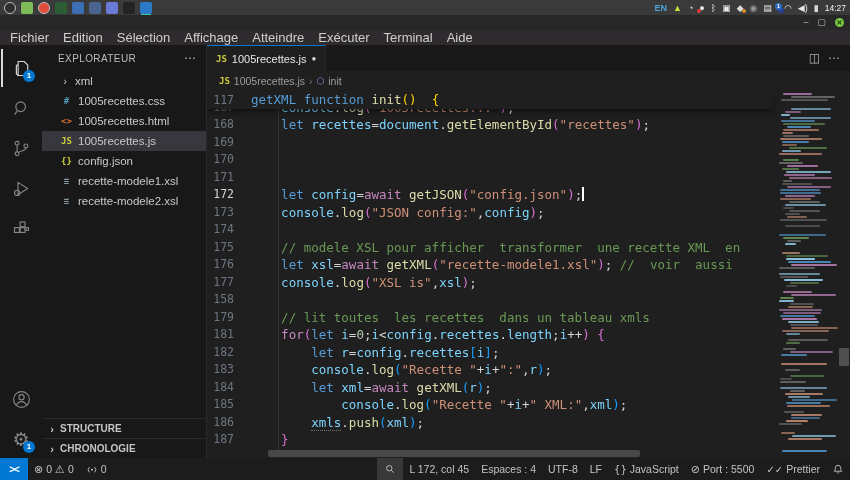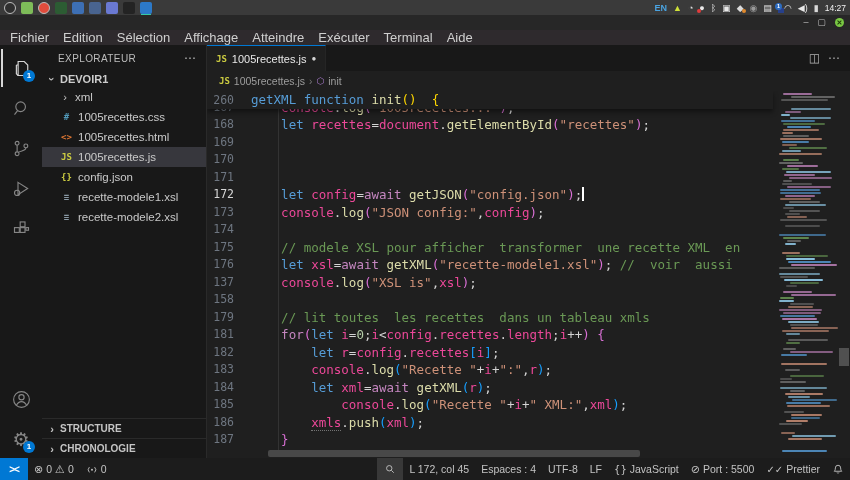--- a/index.html
+++ b/index.html
@@ -99,21 +99,21 @@
   .code-line.clip { height:7px; overflow:hidden; }
   .code-line.clip .clipinner { margin-top:-10.5px; display:flex; }
   .lnum { width:44px; flex:0 0 auto; text-align:right; padding-right:17px; color:#6e7681; font-size:11.5px; }
   .lnum.active { color:#d7d7d7; }
   .ltext { flex:1 1 auto; }
   .sticky { position:absolute; top:0; left:0; right:77px; height:18px; background:#1f1f1f;
     z-index:5; display:flex; line-height:18px; white-space:pre;
     box-shadow:0 3px 5px rgba(0,0,0,.45); }
   .guide { position:absolute; left:71px; top:18px; bottom:8px; width:1px; background:#333333; z-index:1; }
 
-  .tk-kw{color:#569cd6} .tk-ctrl{color:#c586c0} .tk-fn{color:#dcdcaa} .tk-var{color:#ec4899}
+  .tk-kw{color:#569cd6} .tk-ctrl{color:#c586c0} .tk-fn{color:#dcdcaa} .tk-var{color:#7dd3fc}
   .tk-str{color:#ce9178} .tk-cmt{color:#6a9955} .tk-num{color:#b5cea8} .tk-pln{color:#d4d4d4}
   .tk-b1{color:#ffd700} .tk-b2{color:#da70d6} .tk-b3{color:#179fff}
   .tk-warn{ border-bottom:1px dotted #bdbdbd88; }
   .caret { display:inline-block; width:1.5px; height:14px; background:#ffffff; vertical-align:-2px; }
 
   .minimap { position:absolute; top:0; bottom:0; right:12px; width:65px; background:#1f1f1f;
     overflow:hidden; padding:2px 2px 0 6px; z-index:4; }
   .mrow { height:2px; margin-bottom:1px; border-radius:1px; }
   .vscroll { position:absolute; right:0; top:0; bottom:0; width:12px; z-index:6; }
   .vslider { position:absolute; right:1px; top:257px; width:10px; height:18px; background:rgba(140,140,140,.45); }
@@ -237,24 +237,20 @@
         <span class="gearglyph">⚙</span>
         <span class="abbadge">1</span>
       </div>
     </div>
 
     <div class="sidebar">
       <div class="sbheader">
         <span class="sbtitle">EXPLORATEUR</span>
         <span class="sbmore">⋯</span>
       </div>
-      <div class="rootrow">
-        <span class="chev">›</span>
-        <span>DEVOIR1</span>
-      </div>
       <div id="filetree">
           <div class="treerow">
             <span class="chev right">›</span>
             <span>xml</span>
           </div>
           <div class="treerow">
             <span class="fico" style="color: rgb(81, 154, 186);">#</span>
             <span>1005recettes.css</span>
           </div>
           <div class="treerow">
@@ -303,33 +299,33 @@
       </div>
       <div class="breadcrumbs">
         <span class="jsbadge">JS</span>
         <span>1005recettes.js</span>
         <span class="bc-sep">›</span>
         <span class="symico">⬡</span>
         <span>init</span>
       </div>
       <div class="codearea">
         <div class="guide"></div>
-        <div class="sticky" id="stickyline"><span class="lnum">260</span><span class="ltext"><span class="tk-kw">getXML</span><span class="tk-pln"> </span><span class="tk-kw">function</span><span class="tk-pln"> </span><span class="tk-fn">init</span><span class="tk-b1">()</span><span class="tk-pln">  </span><span class="tk-b1">{</span></span></div>
+        <div class="sticky" id="stickyline"><span class="lnum">117</span><span class="ltext"><span class="tk-kw">getXML</span><span class="tk-pln"> </span><span class="tk-kw">function</span><span class="tk-pln"> </span><span class="tk-fn">init</span><span class="tk-b1">()</span><span class="tk-pln">  </span><span class="tk-b1">{</span></span></div>
         <div class="lineswrap" id="codelines">
             <div class="code-line clip"><div class="clipinner"><span class="lnum">167</span><span class="ltext">    <span class="tk-var">console</span><span class="tk-pln">.</span><span class="tk-fn">log</span><span class="tk-b2">(</span><span class="tk-str">"1005recettes..."</span><span class="tk-b2">)</span><span class="tk-pln">;</span></span></div></div>
             <div class="code-line"><span class="lnum">168</span><span class="ltext">    <span class="tk-kw">let</span><span class="tk-pln"> </span><span class="tk-var">recettes</span><span class="tk-pln">=</span><span class="tk-var">document</span><span class="tk-pln">.</span><span class="tk-fn">getElementById</span><span class="tk-b2">(</span><span class="tk-str">"recettes"</span><span class="tk-b2">)</span><span class="tk-pln">;</span></span></div>
             <div class="code-line"><span class="lnum">169</span><span class="ltext"></span></div>
             <div class="code-line"><span class="lnum">170</span><span class="ltext"></span></div>
             <div class="code-line"><span class="lnum">171</span><span class="ltext"></span></div>
             <div class="code-line"><span class="lnum active">172</span><span class="ltext">    <span class="tk-kw">let</span><span class="tk-pln"> </span><span class="tk-var">config</span><span class="tk-pln">=</span><span class="tk-ctrl">await</span><span class="tk-pln"> </span><span class="tk-fn">getJSON</span><span class="tk-b2">(</span><span class="tk-str">"config.json"</span><span class="tk-b2">)</span><span class="tk-pln">;</span><span class="caret"></span></span></div>
             <div class="code-line"><span class="lnum">173</span><span class="ltext">    <span class="tk-var">console</span><span class="tk-pln">.</span><span class="tk-fn">log</span><span class="tk-b2">(</span><span class="tk-str">"JSON config:"</span><span class="tk-pln">,</span><span class="tk-var">config</span><span class="tk-b2">)</span><span class="tk-pln">;</span></span></div>
             <div class="code-line"><span class="lnum">174</span><span class="ltext"></span></div>
             <div class="code-line"><span class="lnum">175</span><span class="ltext">    <span class="tk-cmt">// modele XSL pour afficher  transformer  une recette XML  en</span></span></div>
             <div class="code-line"><span class="lnum">176</span><span class="ltext">    <span class="tk-kw">let</span><span class="tk-pln"> </span><span class="tk-var">xsl</span><span class="tk-pln">=</span><span class="tk-ctrl">await</span><span class="tk-pln"> </span><span class="tk-fn">getXML</span><span class="tk-b2">(</span><span class="tk-str">"recette-modele1.xsl"</span><span class="tk-b2">)</span><span class="tk-pln">; </span><span class="tk-cmt">//  voir  aussi</span></span></div>
-            <div class="code-line"><span class="lnum">137</span><span class="ltext">    <span class="tk-var">console</span><span class="tk-pln">.</span><span class="tk-fn">log</span><span class="tk-b2">(</span><span class="tk-str">"XSL is"</span><span class="tk-pln">,</span><span class="tk-var">xsl</span><span class="tk-b2">)</span><span class="tk-pln">;</span></span></div>
+            <div class="code-line"><span class="lnum">177</span><span class="ltext">    <span class="tk-var">console</span><span class="tk-pln">.</span><span class="tk-fn">log</span><span class="tk-b2">(</span><span class="tk-str">"XSL is"</span><span class="tk-pln">,</span><span class="tk-var">xsl</span><span class="tk-b2">)</span><span class="tk-pln">;</span></span></div>
             <div class="code-line"><span class="lnum">158</span><span class="ltext"></span></div>
             <div class="code-line"><span class="lnum">179</span><span class="ltext">    <span class="tk-cmt">// lit toutes  les recettes  dans un tableau xmls</span></span></div>
             <div class="code-line"><span class="lnum">181</span><span class="ltext">    <span class="tk-ctrl">for</span><span class="tk-b2">(</span><span class="tk-kw">let</span><span class="tk-pln"> </span><span class="tk-var">i</span><span class="tk-pln">=</span><span class="tk-num">0</span><span class="tk-pln">;</span><span class="tk-var">i</span><span class="tk-pln">&lt;</span><span class="tk-var">config</span><span class="tk-pln">.</span><span class="tk-var">recettes</span><span class="tk-pln">.</span><span class="tk-var">length</span><span class="tk-pln">;</span><span class="tk-var">i</span><span class="tk-pln">++</span><span class="tk-b2">)</span><span class="tk-pln"> </span><span class="tk-b2">{</span></span></div>
             <div class="code-line"><span class="lnum">182</span><span class="ltext">        <span class="tk-kw">let</span><span class="tk-pln"> </span><span class="tk-var">r</span><span class="tk-pln">=</span><span class="tk-var">config</span><span class="tk-pln">.</span><span class="tk-var">recettes</span><span class="tk-b3">[</span><span class="tk-var">i</span><span class="tk-b3">]</span><span class="tk-pln">;</span></span></div>
             <div class="code-line"><span class="lnum">183</span><span class="ltext">        <span class="tk-var">console</span><span class="tk-pln">.</span><span class="tk-fn">log</span><span class="tk-b3">(</span><span class="tk-str">"Recette "</span><span class="tk-pln">+</span><span class="tk-var">i</span><span class="tk-pln">+</span><span class="tk-str">":"</span><span class="tk-pln">,</span><span class="tk-var">r</span><span class="tk-b3">)</span><span class="tk-pln">;</span></span></div>
             <div class="code-line"><span class="lnum">184</span><span class="ltext">        <span class="tk-kw">let</span><span class="tk-pln"> </span><span class="tk-var">xml</span><span class="tk-pln">=</span><span class="tk-ctrl">await</span><span class="tk-pln"> </span><span class="tk-fn">getXML</span><span class="tk-b3">(</span><span class="tk-var">r</span><span class="tk-b3">)</span><span class="tk-pln">;</span></span></div>
             <div class="code-line"><span class="lnum">185</span><span class="ltext">            <span class="tk-var">console</span><span class="tk-pln">.</span><span class="tk-fn">log</span><span class="tk-b3">(</span><span class="tk-str">"Recette "</span><span class="tk-pln">+</span><span class="tk-var">i</span><span class="tk-pln">+</span><span class="tk-str">" XML:"</span><span class="tk-pln">,</span><span class="tk-var">xml</span><span class="tk-b3">)</span><span class="tk-pln">;</span></span></div>
             <div class="code-line"><span class="lnum">186</span><span class="ltext">        <span class="tk-var tk-warn">xmls</span><span class="tk-pln">.</span><span class="tk-fn">push</span><span class="tk-b3">(</span><span class="tk-var">xml</span><span class="tk-b3">)</span><span class="tk-pln">;</span></span></div>
             <div class="code-line"><span class="lnum">187</span><span class="ltext">    <span class="tk-b2">}</span></span></div>
           </div>

